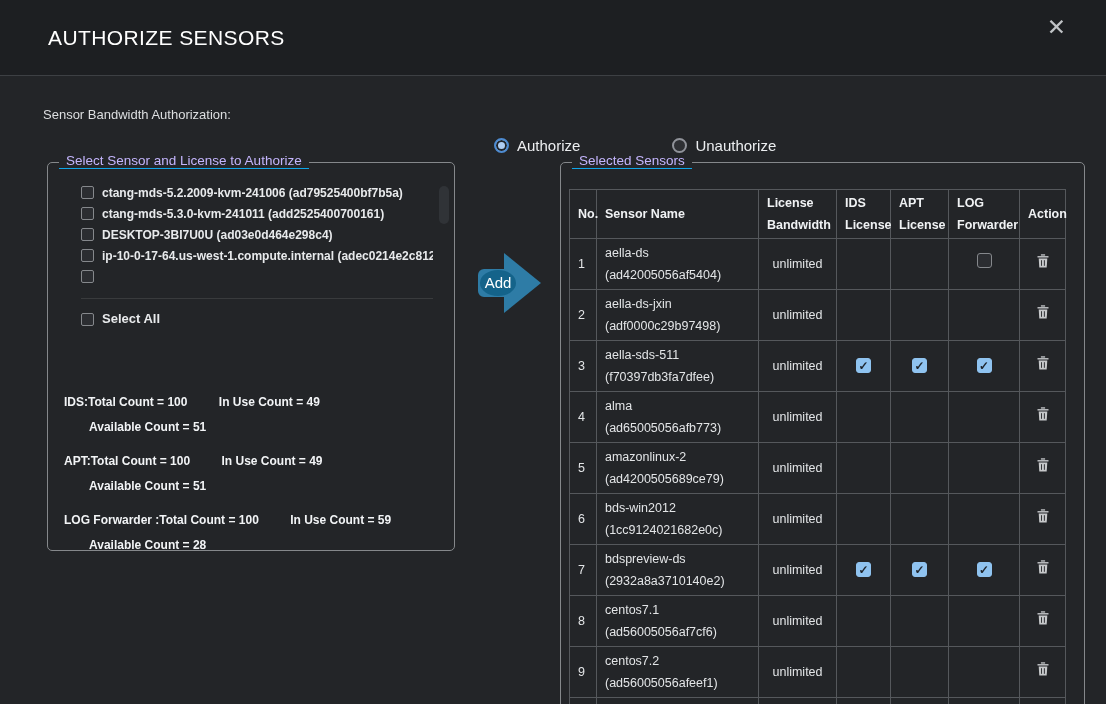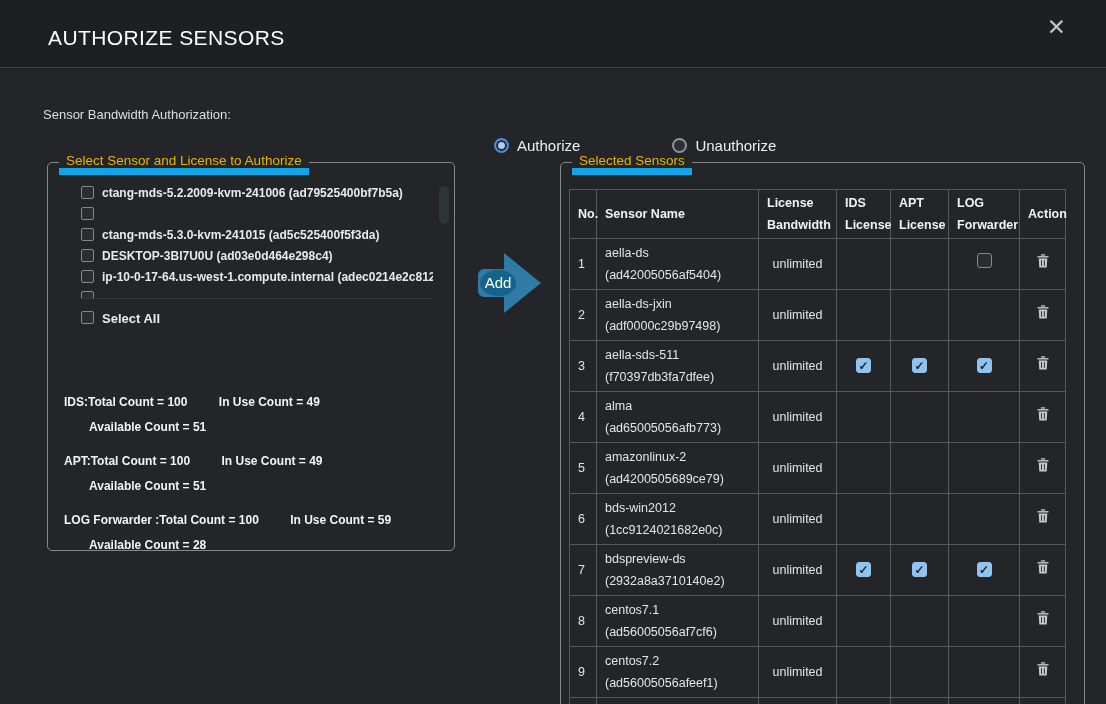--- a/index.html
+++ b/index.html
@@ -1,48 +1,48 @@
 <!DOCTYPE html>
 <html><head>
 <meta charset="utf-8">
 <style>
   * { margin:0; padding:0; box-sizing:border-box; }
   html,body { background:#232528; }
   body { font-family:"Liberation Sans", sans-serif; }
   .screen { position:relative; width:1106px; height:704px; overflow:hidden; background:#232528; color:#e6e8ea; }
 
   
-  .dlg-header { position:absolute; top:0; left:0; width:1106px; height:68px; background:#1d1f22; border-bottom:1px solid #3d4044; }
+  .dlg-header { position:absolute; top:0; left:0; width:1106px; height:76px; background:#1d1f22; border-bottom:1px solid #3d4044; }
   .dlg-title { position:absolute; left:48px; top:26px; font-size:21px; font-weight:400; letter-spacing:0.4px; color:#ffffff; }
   .close-btn { position:absolute; right:40px; top:16px; font-size:23px; color:#c0c3c6; background:none; border:none; cursor:pointer; line-height:1; font-family:"Liberation Sans", sans-serif; }
 
   
   .auth-label { position:absolute; left:43px; top:107px; font-size:13px; color:#dddfe1; }
   .radio-group { position:absolute; left:494px; top:103px; display:flex; gap:92px; }
   .radio-option { display:flex; align-items:center; gap:8px; cursor:pointer;margin-top:34px; }
   .radio { width:15px; height:15px; border-radius:50%; border:2px solid #90939a; background:#2e3034; display:inline-block; flex:none; }
   .radio.selected { border-color:#4d8bd1; background:#aecdf2; box-shadow: inset 0 0 0 2px #20252b; }
   .radio-option span.lbl { font-size:15px; color:#eceeF0; }
 
   
   .panel { position:absolute; border:1px solid #85888b; border-radius:5px; }
-  .panel-legend { position:absolute; top:-10px; left:11px; background:#232528; padding:0 7px; font-size:13.5px; color:#eab308; border-bottom:7px solid #0ea5e9; }
+  .panel-legend { position:absolute; top:-10px; left:11px; background:#232528; padding:0 7px; font-size:13.5px; color:#c4b5fd; border-bottom:1px solid #0ea5e9; }
   .panel-left  { left:47px;  top:162px; width:408px; height:389px; }
   .panel-right { left:560px; top:162px; width:525px; height:590px; }
 
   
   .sensor-list { position:absolute; left:33px; top:19px; width:352px; height:117px; overflow:hidden; border-bottom:1px solid rgba(255,255,255,0.10); }
   .sensor-item { height:21px; display:flex; align-items:center; gap:8px; cursor:pointer; }
   .cb { width:13px; height:13px; border:1px solid #85888c; background:#2b2d31; border-radius:2px; display:inline-block; flex:none; }
   .cb-lg { width:15px; height:15px; border-radius:3px; }
   .cb.checked { background:#8fc3f0; border-color:#8fc3f0; color:#1e242b; font-size:12px; font-weight:bold; line-height:14px; text-align:center; }
   .sensor-label { font-size:12px; color:#e8eaec; white-space:nowrap;font-weight:bold; }
   .list-scrollbar { position:absolute; right:5px; top:23px; width:10px; height:38px; background:#303337; border-radius:5px; }
 
-  .select-all-row { position:absolute; left:33px; top:148px; display:flex; align-items:flex-start; gap:8px; cursor:pointer; }
+  .select-all-row { position:absolute; left:33px; top:148px; display:flex; align-items:flex-end; gap:8px; cursor:pointer; }
   .select-all-row .sensor-label { font-size:13px; }
 
   
   .counts { position:absolute; left:16px; top:227px; font-size:12px; font-weight:bold; color:#f2f4f6; }
   .count-group { margin-bottom:9px; }
   .count-line { line-height:25px; white-space:nowrap; }
   .count-line .seg-left { margin-right:28px; }
   .count-line.indent { padding-left:25px; }
 
   
@@ -82,24 +82,21 @@
   <div class="panel panel-left">
     <div class="panel-legend">Select Sensor and License to Authorize</div>
 
     <div class="sensor-list">
         <label class="sensor-item">
           <span class="cb"></span>
           <span class="sensor-label">ctang-mds-5.2.2009-kvm-241006 (ad79525400bf7b5a)</span>
         </label>
         <label class="sensor-item">
           <span class="cb"></span>
-        </label>
-        <label class="sensor-item">
-          <span class="cb"></span>
-          <span class="sensor-label">ctang-mds-5.3.0-kvm-241015 (ad5c525400f5f3da)</span>
+          <span class="sensor-label">ctang-mds-5.3.0-kvm-241011 (add2525400700161)</span>
         </label>
         <label class="sensor-item">
           <span class="cb"></span>
           <span class="sensor-label">DESKTOP-3BI7U0U (ad03e0d464e298c4)</span>
         </label>
         <label class="sensor-item">
           <span class="cb"></span>
           <span class="sensor-label">ip-10-0-17-64.us-west-1.compute.internal (adec0214e2c8126b)</span>
         </label>
         <label class="sensor-item">

